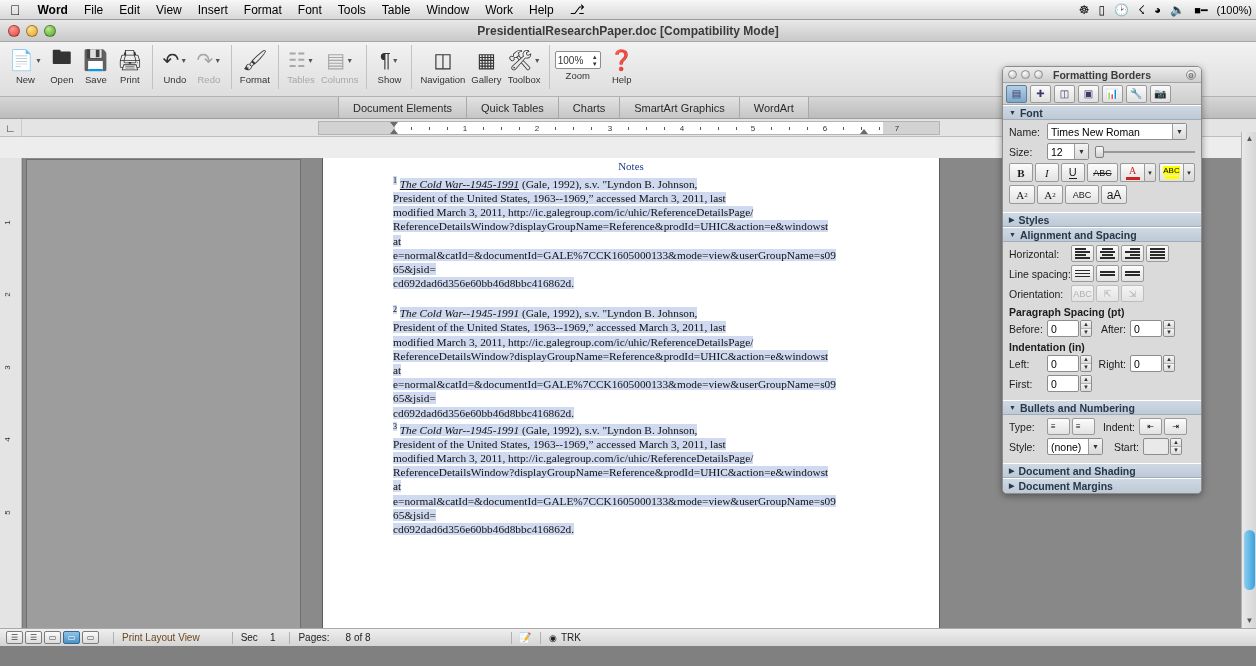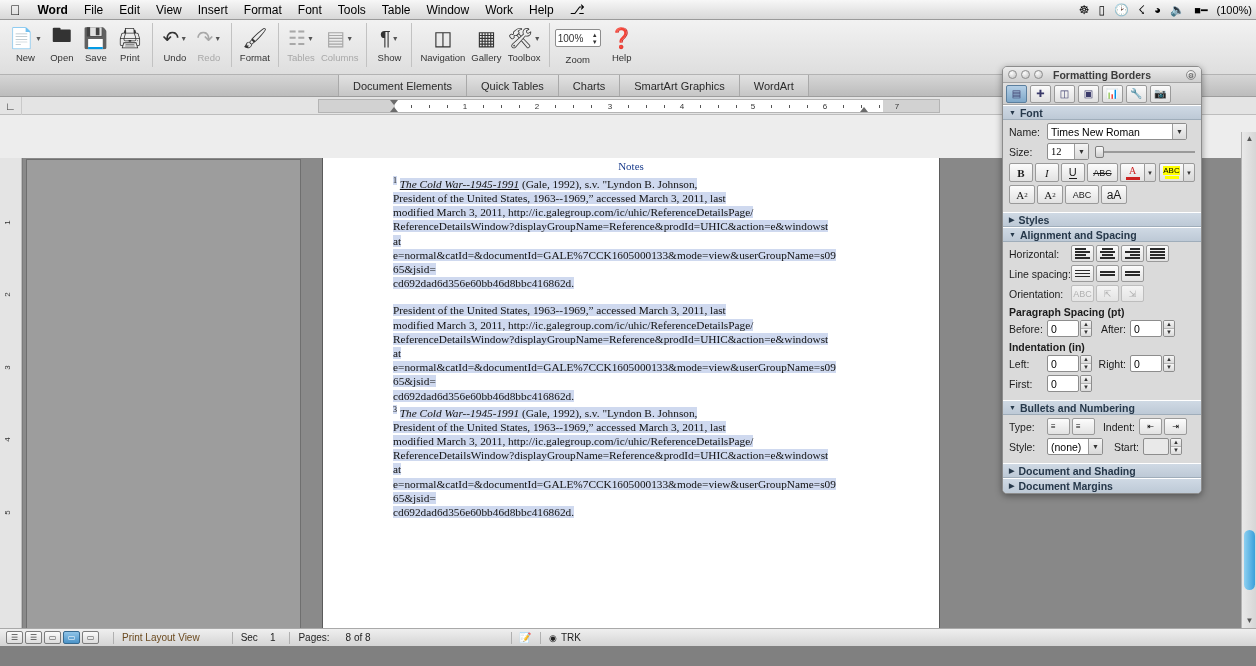--- a/index.html
+++ b/index.html
@@ -359,20 +359,28 @@
     <span class="ic">☇</span>
     <span class="ic">◕</span>
     <span class="ic">🔈</span>
     <span class="batt">■━</span>
     <span class="pct">(100%)</span>
   </span>
 </div>
 
 <div id="word">
 
+  <div id="titlebar">
+    <div class="traffic">
+      <span class="tl r"></span>
+      <span class="tl y"></span>
+      <span class="tl g"></span>
+    </div>
+    <div id="doctitle">PresidentialResearchPaper.doc [Compatibility Mode]</div>
+  </div>
 
   <div id="toolbar">
     <div class="tbtn">
       <span class="gl">📄<span class="chev">▼</span></span>
       <span class="lbl">New</span>
     </div>
     <div class="tbtn">
       <span class="gl">🖿</span>
       <span class="lbl">Open</span>
     </div>
@@ -427,21 +435,21 @@
     </div>
     <span class="tsep"></span>
     <div id="zoombox">
       <div class="field">
         <span>100%</span>
         <span class="st">
           <span style="font-size:6px;line-height:6px;">▲</span>
           <span style="font-size:6px;line-height:6px;">▼</span>
         </span>
       </div>
-      <span class="lbl" style="margin-top:7px;">Zoom</span>
+      <span class="lbl" style="margin-top:1px;">Zoom</span>
     </div>
     <div class="tbtn" style="margin-left:4px;">
       <span class="gl">❓</span>
       <span class="lbl">Help</span>
     </div>
   </div>
 
   <div id="elemgallery">
     <div class="tab">Document Elements</div>
     <div class="tab">Quick Tables</div>
@@ -513,20 +521,21 @@
             <span class="ln"><span class="sel">President of the United States, 1963--1969,” accessed March 3, 2011, last</span></span>
             <span class="ln"><span class="sel">modified March 3, 2011, http://ic.galegroup.com/ic/uhic/ReferenceDetailsPage/</span></span>
             <span class="ln"><span class="sel">ReferenceDetailsWindow?displayGroupName=Reference&amp;prodId=UHIC&amp;action=e&amp;windowst</span></span>
             <span class="ln"><span class="sel">at</span></span>
             <span class="ln"><span class="sel">e=normal&amp;catId=&amp;documentId=GALE%7CCK1605000133&amp;mode=view&amp;userGroupName=s09</span></span>
             <span class="ln"><span class="sel">65&amp;jsid=</span></span>
             <span class="ln"><span class="sel">cd692dad6d356e60bb46d8bbc416862d.</span></span>
           </div>
 
           <div class="fnpara tight">
+            <span class="ln"><sup class="sel">2</sup> <span class="sel it">The Cold War--1945-1991</span><span class="sel"> (Gale, 1992), s.v. "Lyndon B. Johnson,</span></span>
             <span class="ln"><span class="sel">President of the United States, 1963--1969,” accessed March 3, 2011, last</span></span>
             <span class="ln"><span class="sel">modified March 3, 2011, http://ic.galegroup.com/ic/uhic/ReferenceDetailsPage/</span></span>
             <span class="ln"><span class="sel">ReferenceDetailsWindow?displayGroupName=Reference&amp;prodId=UHIC&amp;action=e&amp;windowst</span></span>
             <span class="ln"><span class="sel">at</span></span>
             <span class="ln"><span class="sel">e=normal&amp;catId=&amp;documentId=GALE%7CCK1605000133&amp;mode=view&amp;userGroupName=s09</span></span>
             <span class="ln"><span class="sel">65&amp;jsid=</span></span>
             <span class="ln"><span class="sel">cd692dad6d356e60bb46d8bbc416862d.</span></span>
           </div>
 
           <div class="fnpara">
@@ -579,21 +588,21 @@
     <div class="pbody">
       <div class="prow">
         <span class="plabel">Name:</span>
         <span class="pinput" style="width:140px;">
           <span>Times New Roman</span>
           <span class="arrowbox">▼</span>
         </span>
       </div>
       <div class="prow">
         <span class="plabel">Size:</span>
-        <span class="pinput" style="width:42px;font-family:Liberation Serif, serif;">
+        <span class="pinput" style="width:42px;">
           <span>12</span>
           <span class="arrowbox">▼</span>
         </span>
         <span class="slider">
           <span class="track"></span>
           <span class="knob"></span>
         </span>
       </div>
       <div class="fmtrow">
         <span class="fbtn" style="font-weight:bold;font-family:'Liberation Serif',serif;">B</span>

